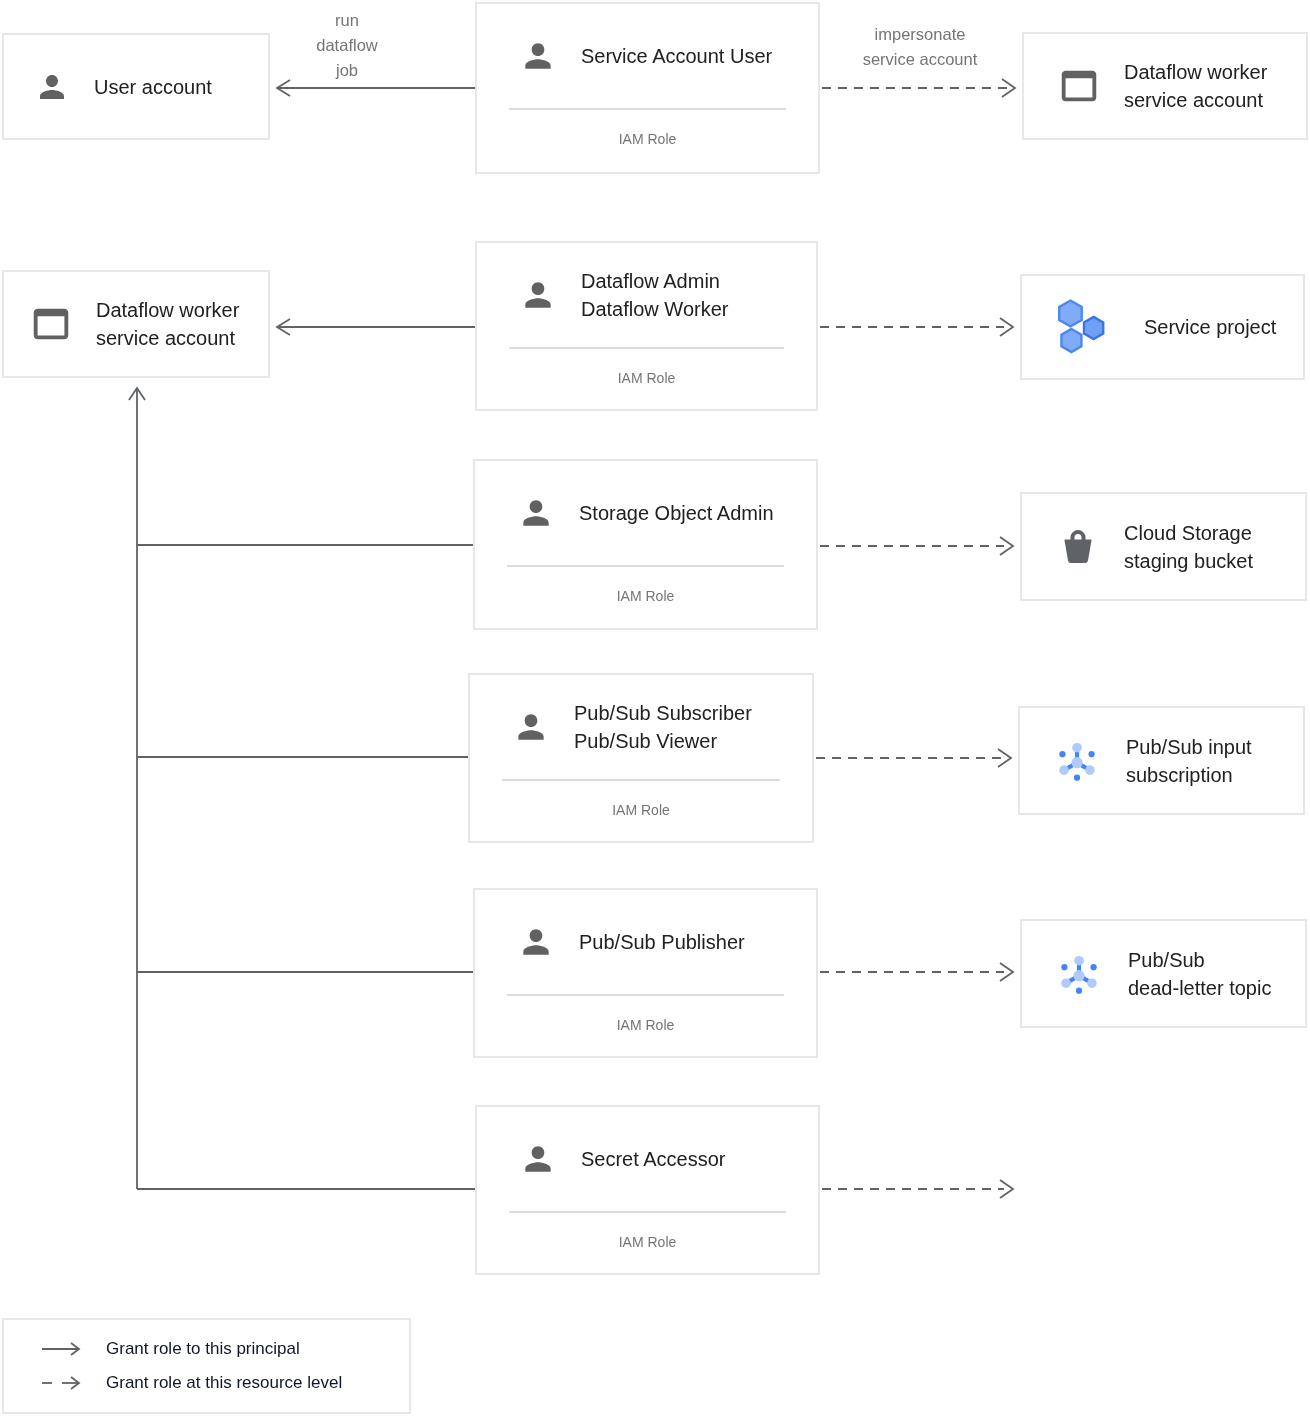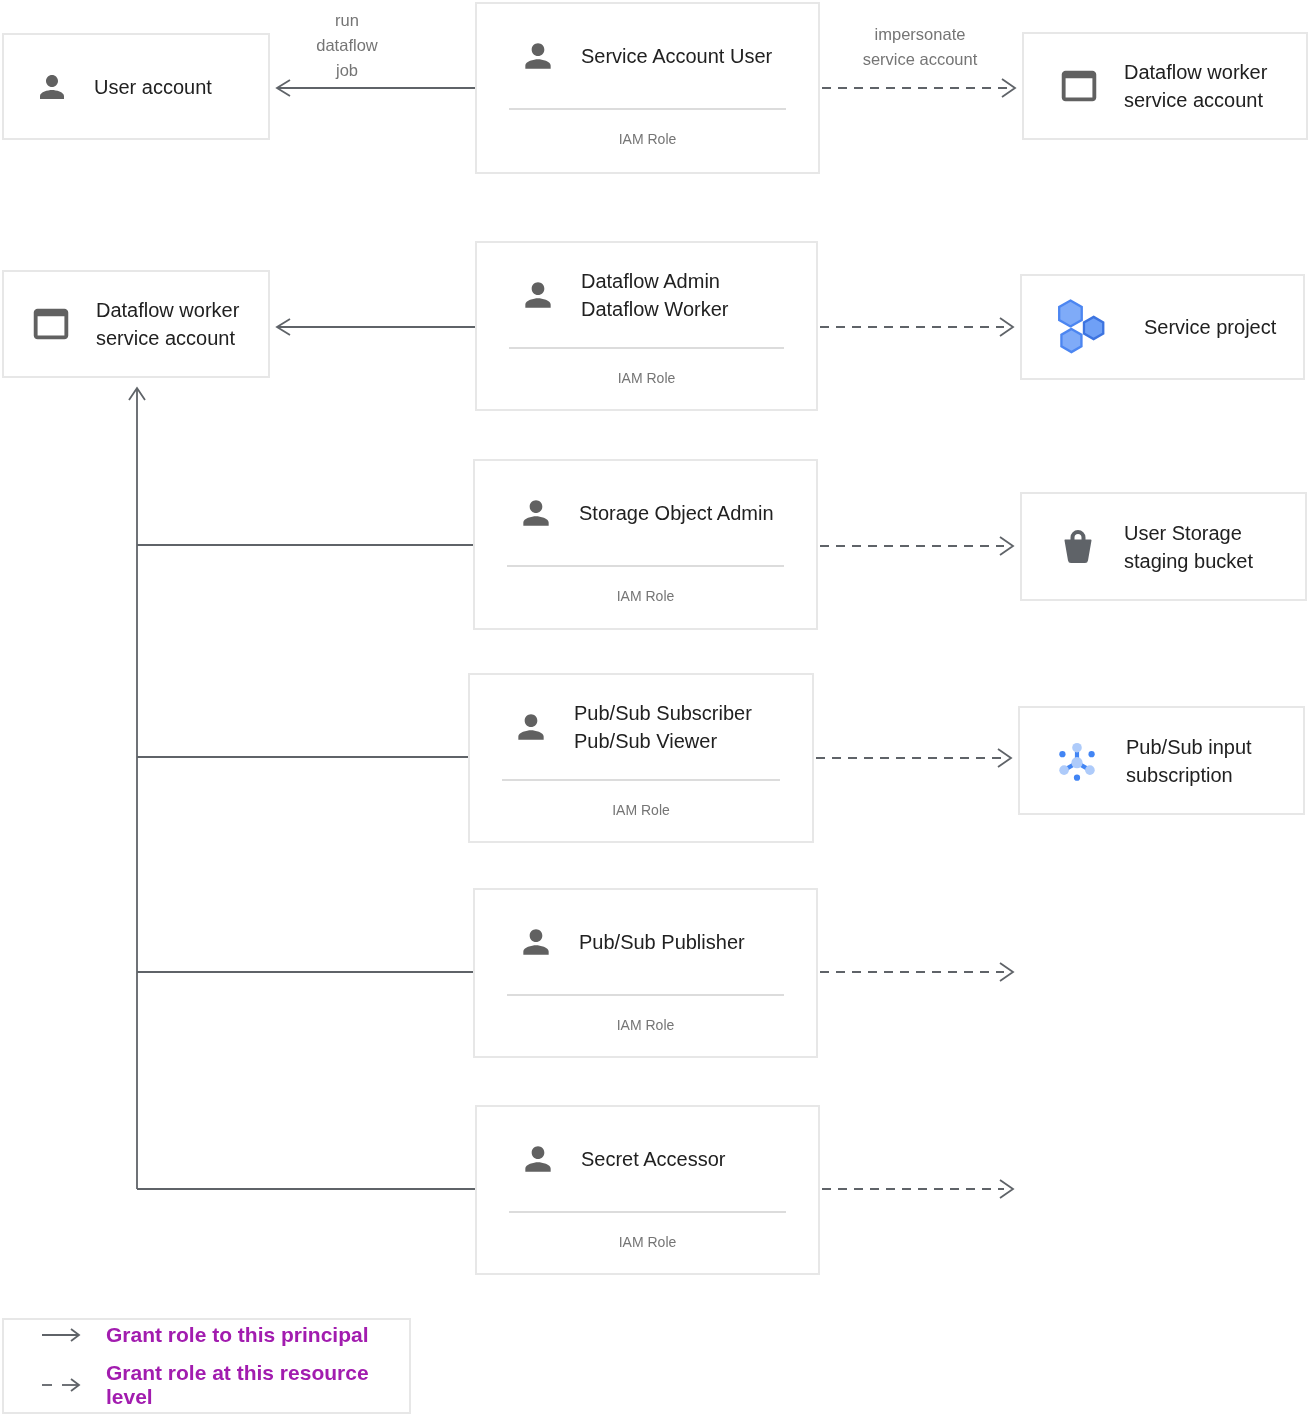--- a/index.html
+++ b/index.html
@@ -24,21 +24,21 @@
   .edge-label {
     position:absolute; font-size:16.5px; color:#757575; line-height:1.5;
     text-align:center; white-space:pre-line;
   }
   .legend {
     position:absolute; left:2px; top:1318px; width:409px; height:96px;
     border:2px solid #e7e7e7; box-sizing:border-box;
     display:flex; flex-direction:column; justify-content:center; gap:14px; padding-left:36px;
   }
   .legend-row { display:flex; align-items:center; gap:20px; }
-  .legend-label { font-size:21px; color:#a21caf;font-weight:bold; }
+  .legend-label { font-size:17px; color:#0f172a; }
 </style>
 </head>
 <body>
 
 <div class="canvas">
 
   <svg class="wires" width="1310" height="1416" viewBox="0 0 1310 1416">
     <g stroke="#5f6368" stroke-width="1.8" fill="none">
       <g>
         <path d="M475 88 L278 88"></path>
@@ -184,21 +184,21 @@
     </div>
   </div>
 
   <div class="node entity" style="left:1020px; top:492px; width:287px; height:109px; padding-left:36px; gap:26px;">
     <span class="icon">
       <svg width="40" height="40" viewBox="0 0 24 24">
         <path d="M8.7 8.4V6.3a3.3 3.3 0 0 1 6.6 0v2.1" fill="none" stroke="#5f6368" stroke-width="2.4"></path>
         <path d="M4.4 8h15.2l-2.1 12a1.3 1.3 0 0 1-1.28 1.1H7.78A1.3 1.3 0 0 1 6.5 20L4.4 8z" fill="#5f6368" stroke="#5f6368" stroke-width="1" stroke-linejoin="round"></path>
       </svg>
     </span>
-    <span class="node-title">User Storage
+    <span class="node-title">Cloud Storage
 staging bucket</span>
   </div>
 
   <div class="node" style="left:468px; top:673px; width:346px; height:170px;">
     <div class="role-top">
       <span class="icon">
         <svg width="38" height="38" viewBox="0 0 24 24" fill="#616161">
             <path d="M12 12c2.21 0 4-1.79 4-4s-1.79-4-4-4-4 1.79-4 4 1.79 4 4 4zm0 2c-2.67 0-8 1.34-8 4v2h16v-2c0-2.66-5.33-4-8-4z"></path>
           </svg>
       </span>
@@ -240,20 +240,40 @@
           </svg>
       </span>
       <span class="node-title">Pub/Sub Publisher</span>
     </div>
     <div class="divider"></div>
     <div class="role-bottom">
       <span class="subtitle">IAM Role</span>
     </div>
   </div>
 
+  <div class="node entity" style="left:1020px; top:919px; width:287px; height:109px; padding-left:32px; gap:24px;">
+    <span class="icon">
+      <svg width="50" height="50" viewBox="0 0 24 24">
+        <g stroke="#4285f4" stroke-width="2" fill="none">
+          <path d="M12 12.8 L12 5.6"></path>
+            <path d="M12 12.8 L5.8 16.4"></path>
+            <path d="M12 12.8 L18.2 16.4"></path>
+        </g>
+        <circle cx="12" cy="12.8" r="2.7" fill="#aecbfa"></circle>
+        <circle cx="12" cy="5.6" r="2.3" fill="#aecbfa"></circle>
+        <circle cx="5.8" cy="16.4" r="2.3" fill="#aecbfa"></circle>
+        <circle cx="18.2" cy="16.4" r="2.3" fill="#aecbfa"></circle>
+        <circle cx="5" cy="8.7" r="1.5" fill="#4285f4"></circle>
+        <circle cx="19" cy="8.7" r="1.5" fill="#4285f4"></circle>
+        <circle cx="12" cy="20" r="1.5" fill="#4285f4"></circle>
+      </svg>
+    </span>
+    <span class="node-title">Pub/Sub
+dead-letter topic</span>
+  </div>
 
   <div class="node" style="left:475px; top:1105px; width:345px; height:170px;">
     <div class="role-top">
       <span class="icon">
         <svg width="38" height="38" viewBox="0 0 24 24" fill="#616161">
             <path d="M12 12c2.21 0 4-1.79 4-4s-1.79-4-4-4-4 1.79-4 4 1.79 4 4 4zm0 2c-2.67 0-8 1.34-8 4v2h16v-2c0-2.66-5.33-4-8-4z"></path>
           </svg>
       </span>
       <span class="node-title">Secret Accessor</span>
     </div>

